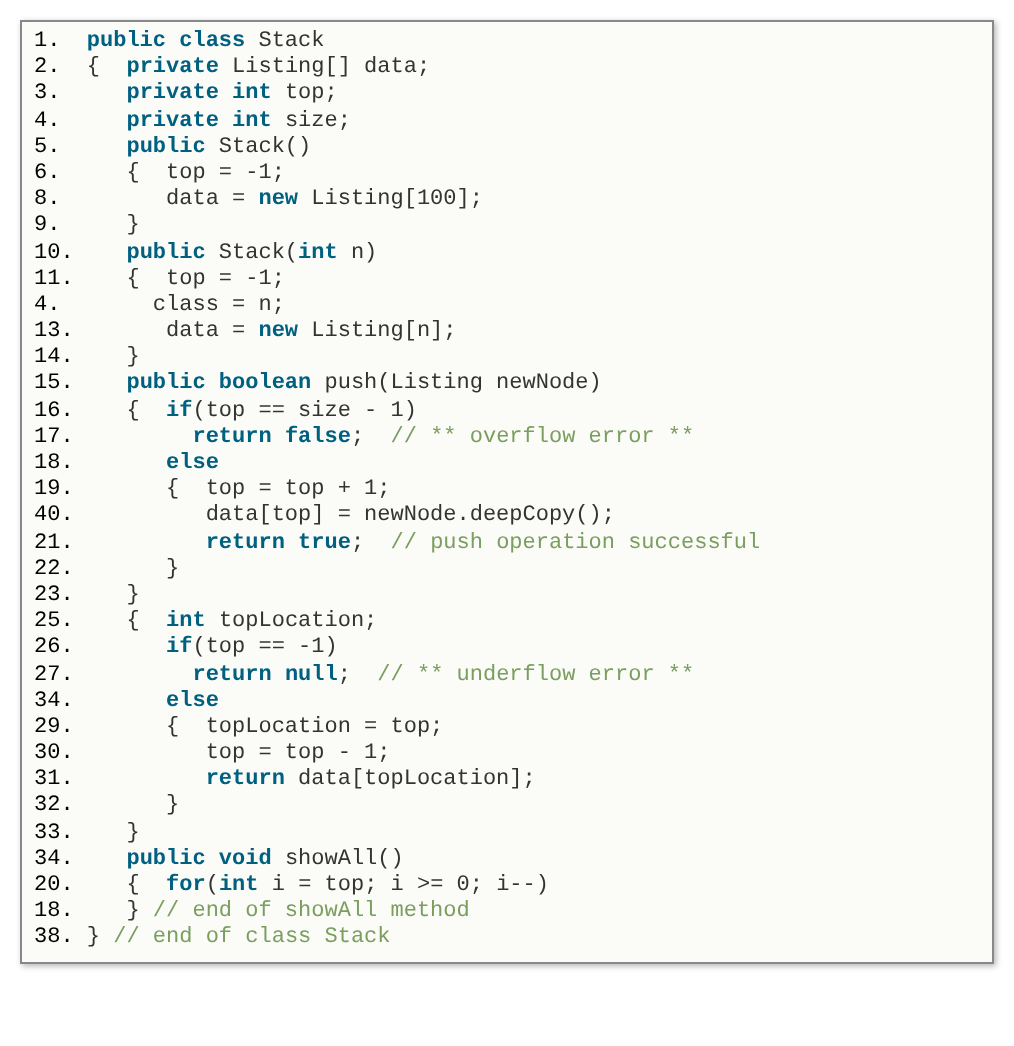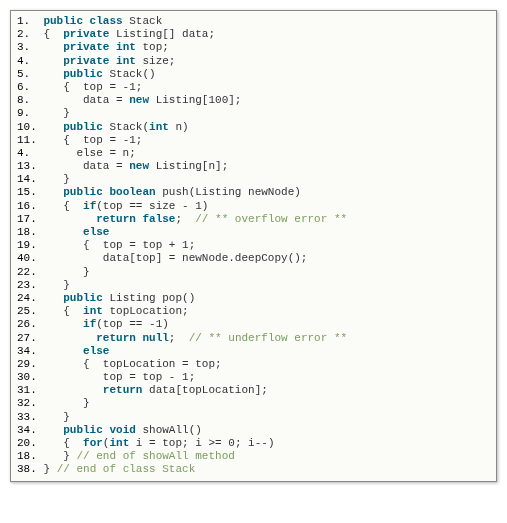--- a/index.html
+++ b/index.html
@@ -37,32 +37,32 @@
     <div class="code-line"><span class="ln">1.</span><span class="plain">  </span><span class="kw">public class</span><span class="plain"> Stack</span></div>
     <div class="code-line"><span class="ln">2.</span><span class="plain">  {  </span><span class="kw">private</span><span class="plain"> Listing[] data;</span></div>
     <div class="code-line"><span class="ln">3.</span><span class="plain">     </span><span class="kw">private int</span><span class="plain"> top;</span></div>
     <div class="code-line"><span class="ln">4.</span><span class="plain">     </span><span class="kw">private int</span><span class="plain"> size;</span></div>
     <div class="code-line"><span class="ln">5.</span><span class="plain">     </span><span class="kw">public</span><span class="plain"> Stack()</span></div>
     <div class="code-line"><span class="ln">6.</span><span class="plain">     {  top = -1;</span></div>
     <div class="code-line"><span class="ln">8.</span><span class="plain">        data = </span><span class="kw">new</span><span class="plain"> Listing[100];</span></div>
     <div class="code-line"><span class="ln">9.</span><span class="plain">     }</span></div>
     <div class="code-line"><span class="ln">10.</span><span class="plain">    </span><span class="kw">public</span><span class="plain"> Stack(</span><span class="kw">int</span><span class="plain"> n)</span></div>
     <div class="code-line"><span class="ln">11.</span><span class="plain">    {  top = -1;</span></div>
-    <div class="code-line"><span class="ln">4.</span><span class="plain">       else = n;</span></div>
+    <div class="code-line"><span class="ln">4.</span><span class="plain">       class = n;</span></div>
     <div class="code-line"><span class="ln">13.</span><span class="plain">       data = </span><span class="kw">new</span><span class="plain"> Listing[n];</span></div>
     <div class="code-line"><span class="ln">14.</span><span class="plain">    }</span></div>
     <div class="code-line"><span class="ln">15.</span><span class="plain">    </span><span class="kw">public boolean</span><span class="plain"> push(Listing newNode)</span></div>
     <div class="code-line"><span class="ln">16.</span><span class="plain">    {  </span><span class="kw">if</span><span class="plain">(top == size - 1)</span></div>
     <div class="code-line"><span class="ln">17.</span><span class="plain">         </span><span class="kw">return false</span><span class="plain">;  </span><span class="cmt">// ** overflow error **</span></div>
     <div class="code-line"><span class="ln">18.</span><span class="plain">       </span><span class="kw">else</span></div>
     <div class="code-line"><span class="ln">19.</span><span class="plain">       {  top = top + 1;</span></div>
     <div class="code-line"><span class="ln">40.</span><span class="plain">          data[top] = newNode.deepCopy();</span></div>
+    <div class="code-line"><span class="ln">21.</span><span class="plain">          </span><span class="kw">return true</span><span class="plain">;  </span><span class="cmt">// push operation successful</span></div>
     <div class="code-line"><span class="ln">22.</span><span class="plain">       }</span></div>
     <div class="code-line"><span class="ln">23.</span><span class="plain">    }</span></div>
-    <div class="code-line"><span class="ln">24.</span><span class="plain">    </span><span class="kw">public</span><span class="plain"> Listing pop()</span></div>
     <div class="code-line"><span class="ln">25.</span><span class="plain">    {  </span><span class="kw">int</span><span class="plain"> topLocation;</span></div>
     <div class="code-line"><span class="ln">26.</span><span class="plain">       </span><span class="kw">if</span><span class="plain">(top == -1)</span></div>
     <div class="code-line"><span class="ln">27.</span><span class="plain">         </span><span class="kw">return null</span><span class="plain">;  </span><span class="cmt">// ** underflow error **</span></div>
     <div class="code-line"><span class="ln">34.</span><span class="plain">       </span><span class="kw">else</span></div>
     <div class="code-line"><span class="ln">29.</span><span class="plain">       {  topLocation = top;</span></div>
     <div class="code-line"><span class="ln">30.</span><span class="plain">          top = top - 1;</span></div>
     <div class="code-line"><span class="ln">31.</span><span class="plain">          </span><span class="kw">return</span><span class="plain"> data[topLocation];</span></div>
     <div class="code-line"><span class="ln">32.</span><span class="plain">       }</span></div>
     <div class="code-line"><span class="ln">33.</span><span class="plain">    }</span></div>
     <div class="code-line"><span class="ln">34.</span><span class="plain">    </span><span class="kw">public void</span><span class="plain"> showAll()</span></div>

